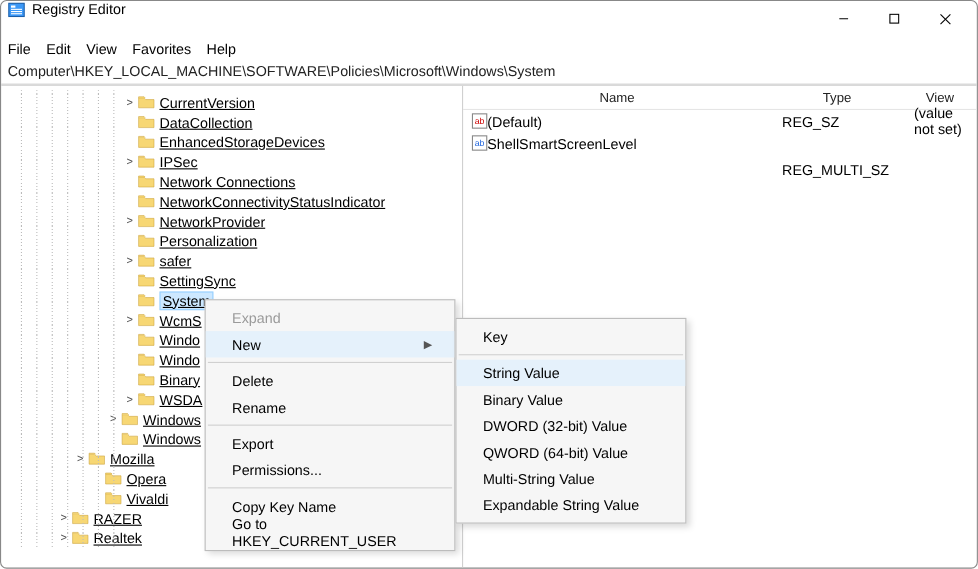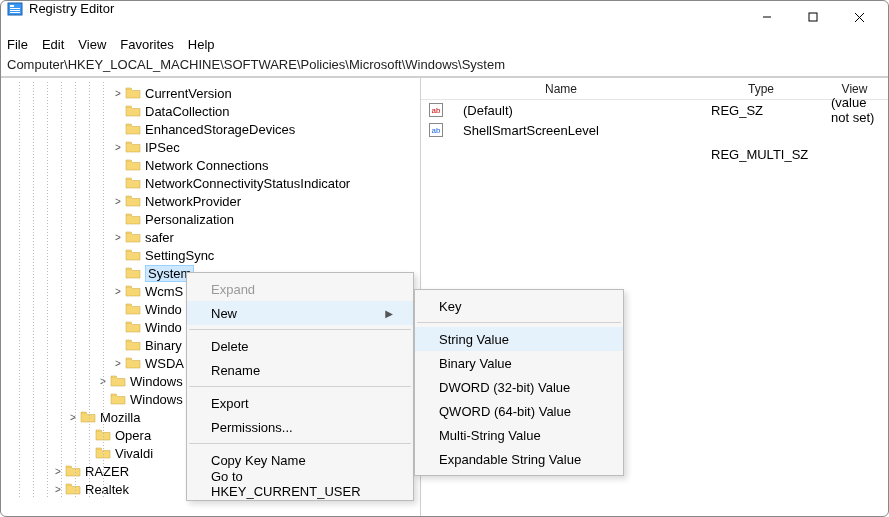--- a/index.html
+++ b/index.html
@@ -14,28 +14,28 @@
 .addressbar { height: 22px; padding: 2px 6px; border-bottom: 1px solid #d0d0d0; font-size: 13px; color:#222; }
 .main { display:flex; height: calc(517px - 32px - 22px - 22px - 2px); border-top:1px solid #d0d0d0; }
 .tree { width: 420px; border-right: 1px solid #d0d0d0; overflow:hidden; position:relative; padding-top:4px;}
 .list { flex:1; overflow:hidden; }
 .list-header { display:flex; border-bottom:1px solid #e5e5e5; height:22px; align-items:center; }
 .list-header div { padding: 0 10px; font-size: 12px; color:#222;text-align:center; }
 .col-name { width: 280px; }
 .col-type { width: 120px; }
 .col-data { flex:1; }
 .list-row { display:flex; align-items:center; height:20px; }
-.list-row .col-name { display:flex; align-items:center; gap:20px; padding-left:8px;}
+.list-row .col-name { display:flex; align-items:center; gap:0; padding-left:8px;}
 .val-icon { width:14px; height:14px; border:1px solid #888; background:#fff; display:inline-flex; align-items:center; justify-content:center; font-size:8px; color:#c00; }
 .val-icon.multi { color:#26d; }
 .tree-inner { position:relative; padding-top:2px; }
 .row { display:flex; align-items:center; height:18px; white-space:nowrap; }
 .row .expander { width:14px; text-align:center; color:#555; font-size:10px; cursor:default;}
 .row .folder { width:16px; height:14px; margin-right:4px; display:inline-block; }
-.row .label { font-size:13px; }
+.row .label { font-size:13px;text-decoration:underline; }
 .row.selected .label { background:#cde8ff; border:1px solid #99d1ff; padding:0 2px; }
 .guide { position:absolute; width:1px; background:repeating-linear-gradient(#bbb 0, #bbb 1px, transparent 1px, transparent 3px); top:0; bottom:0; }
 .ctx { position:absolute; background:#f6f6f6; border:1px solid #bcbcbc; box-shadow:3px 3px 6px rgba(0,0,0,0.15); padding:4px 0; font-size:13px; }
 .ctx .item { padding:4px 20px 4px 24px; display:flex; justify-content:space-between; align-items:center; cursor:default; height:24px;}
 .ctx .item.disabled { color:#9a9a9a; }
 .ctx .item.hover { background:#e5f1fb; }
 .ctx .sep { height:1px; background:#d0d0d0; margin:4px 2px; }
 .ctx .arrow { font-size:10px; color:#555;}
 .folder-svg { fill:#f7d774; stroke:#caa23a; stroke-width:0.5; }
 </style>

